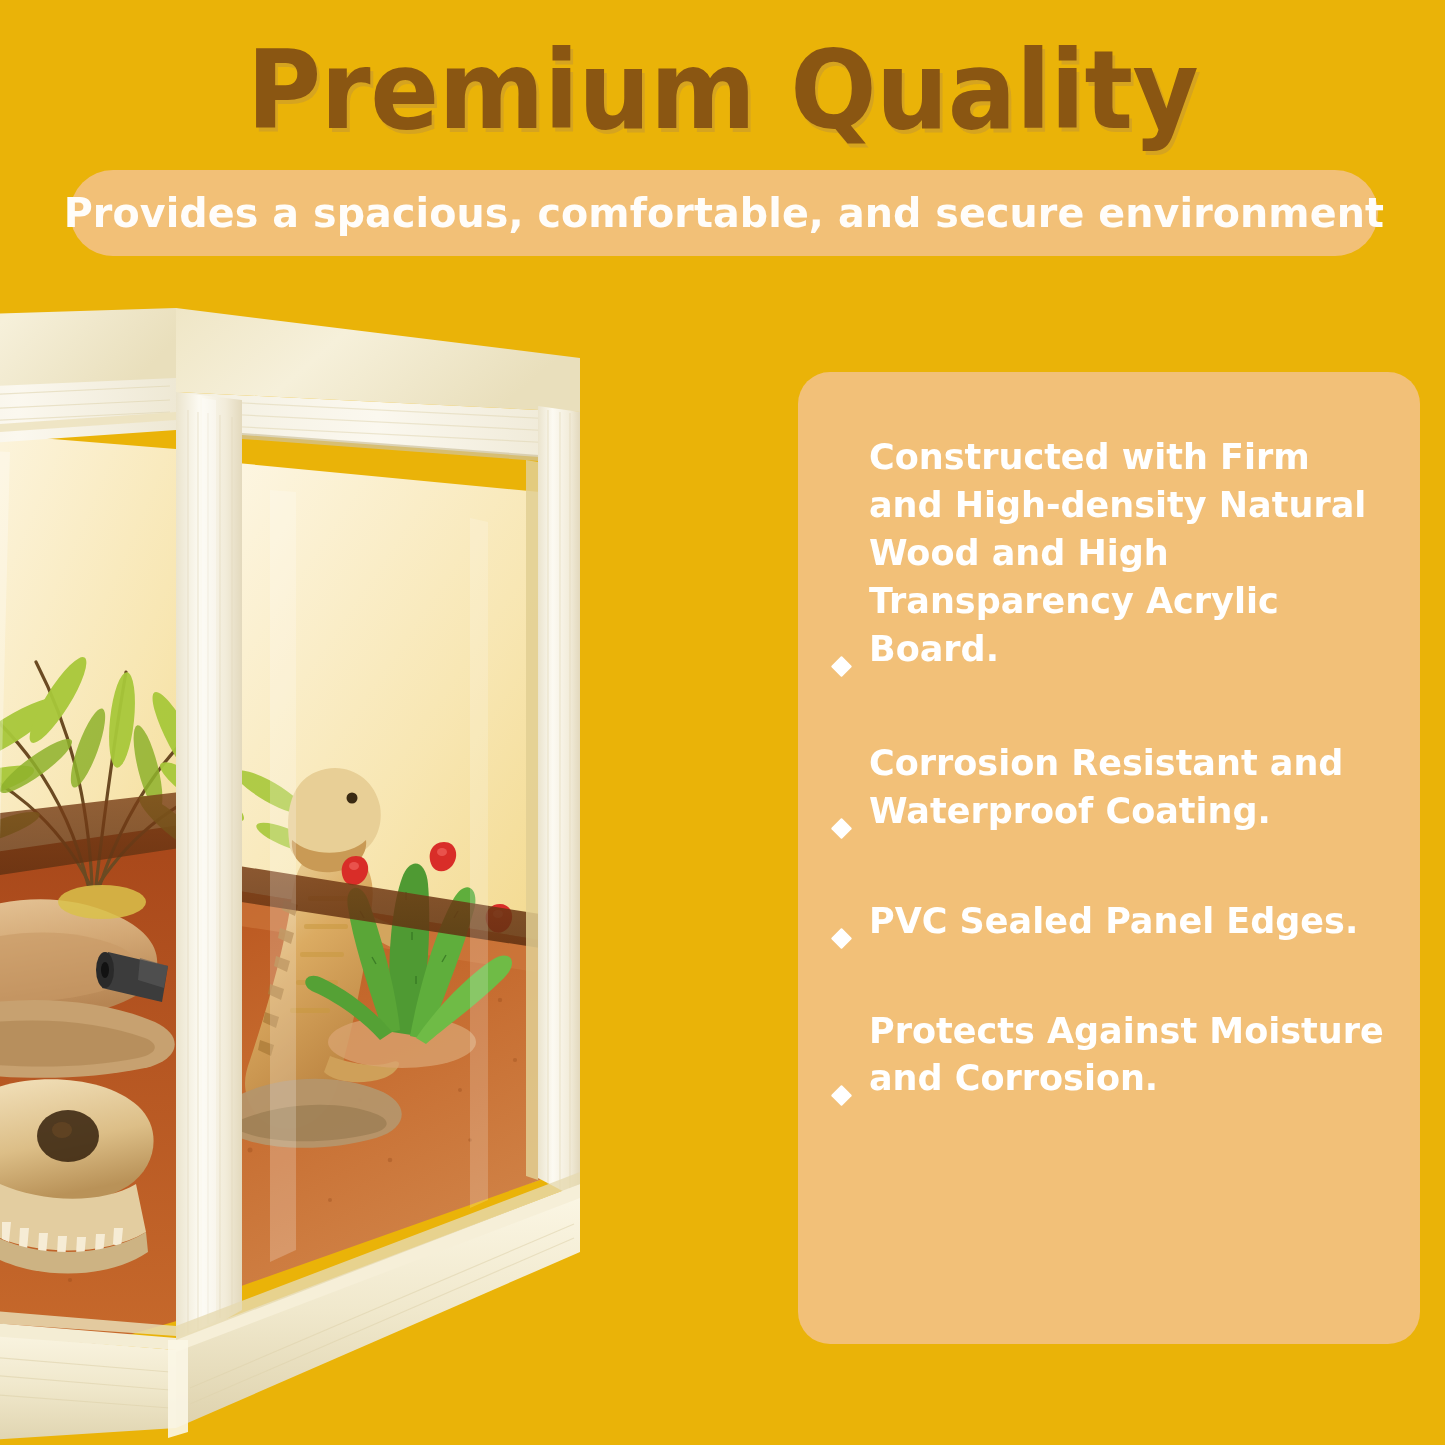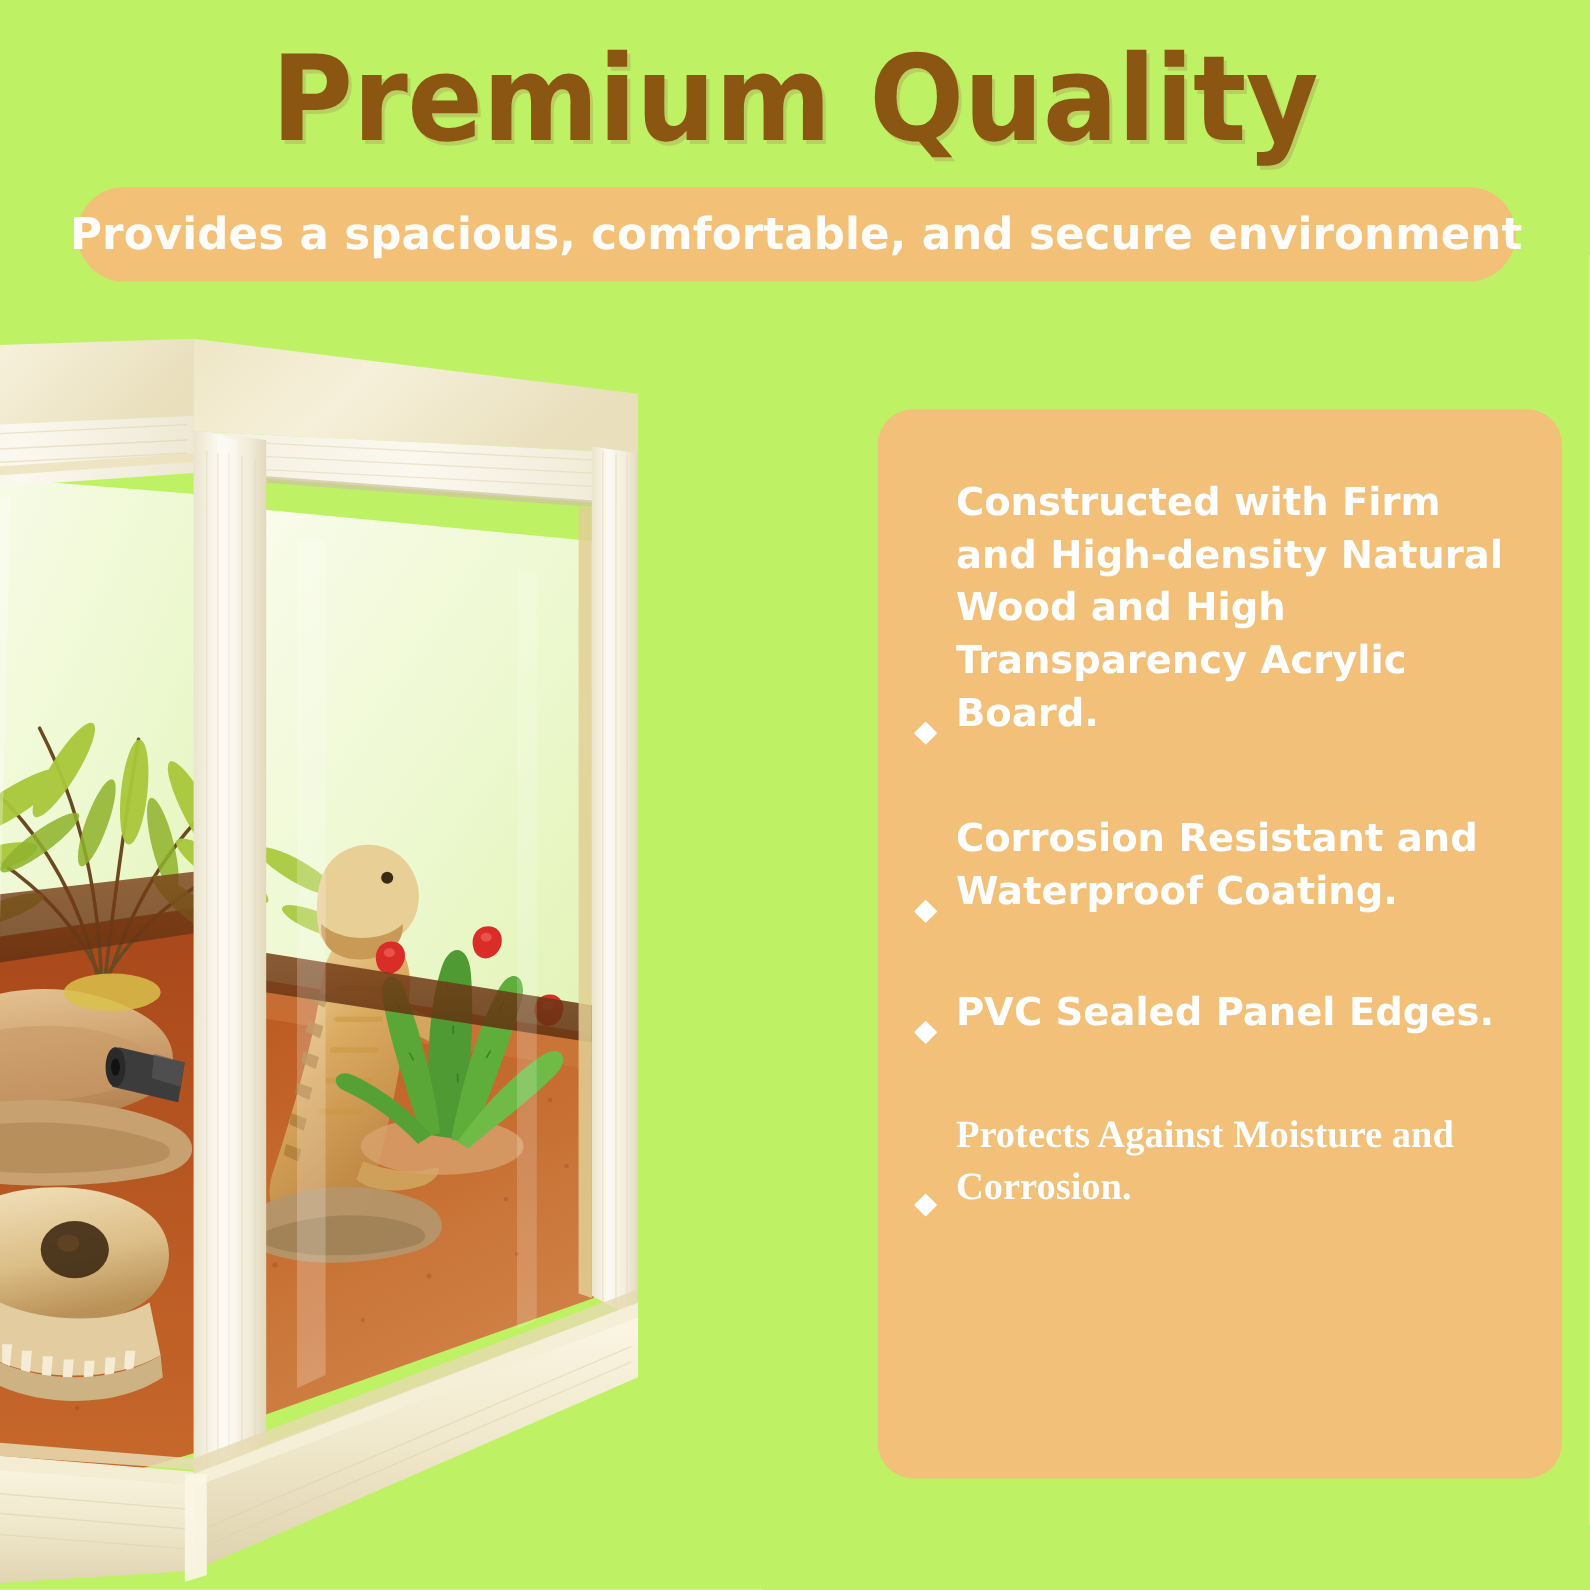--- a/index.html
+++ b/index.html
@@ -10,21 +10,21 @@
     overflow: hidden;
     background: #fdf3ef;
     font-family: "Liberation Sans", sans-serif;
     position: relative;
   }
 
   .page {
     position: relative;
     width: 1445px;
     height: 1445px;
-    background: #bef264;
+    background: #eab308;
     overflow: hidden;
   }
 
   
   .title {
     position: absolute;
     left: 0;
     top: 36px;
     width: 1445px;
     text-align: center;
@@ -90,21 +90,21 @@
     height: 15px;
     background: #ffffff;
     transform: rotate(45deg);
     margin: 20px 20px 0 2px;
     border-radius: 1px;
   }
   .feature-text { flex: 1 1 auto; }
   .fi-0 { margin-bottom: 66px; }
   .fi-1 { margin-bottom: 62px; }
   .fi-2 { margin-bottom: 62px; }
-  .fi-3 { margin-bottom: 12px; font-family: Liberation Serif, serif; }
+  .fi-3 { margin-bottom: 12px; }
 
   
   .product-photo {
     position: absolute;
     left: -60px;
     top: 300px;
     width: 720px;
     height: 1145px;
   }
 

